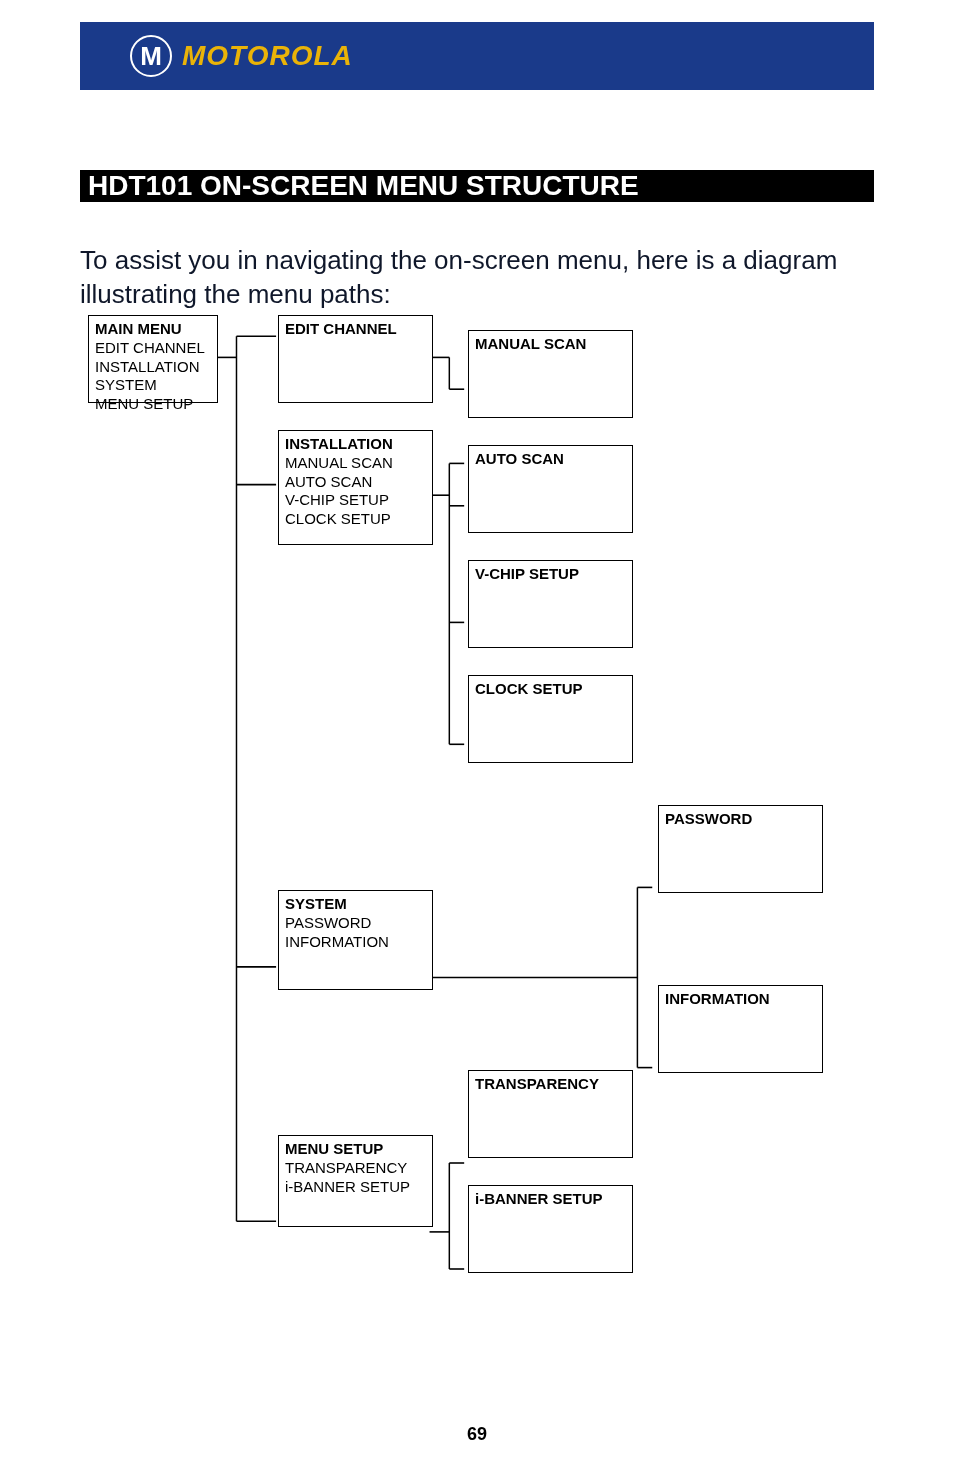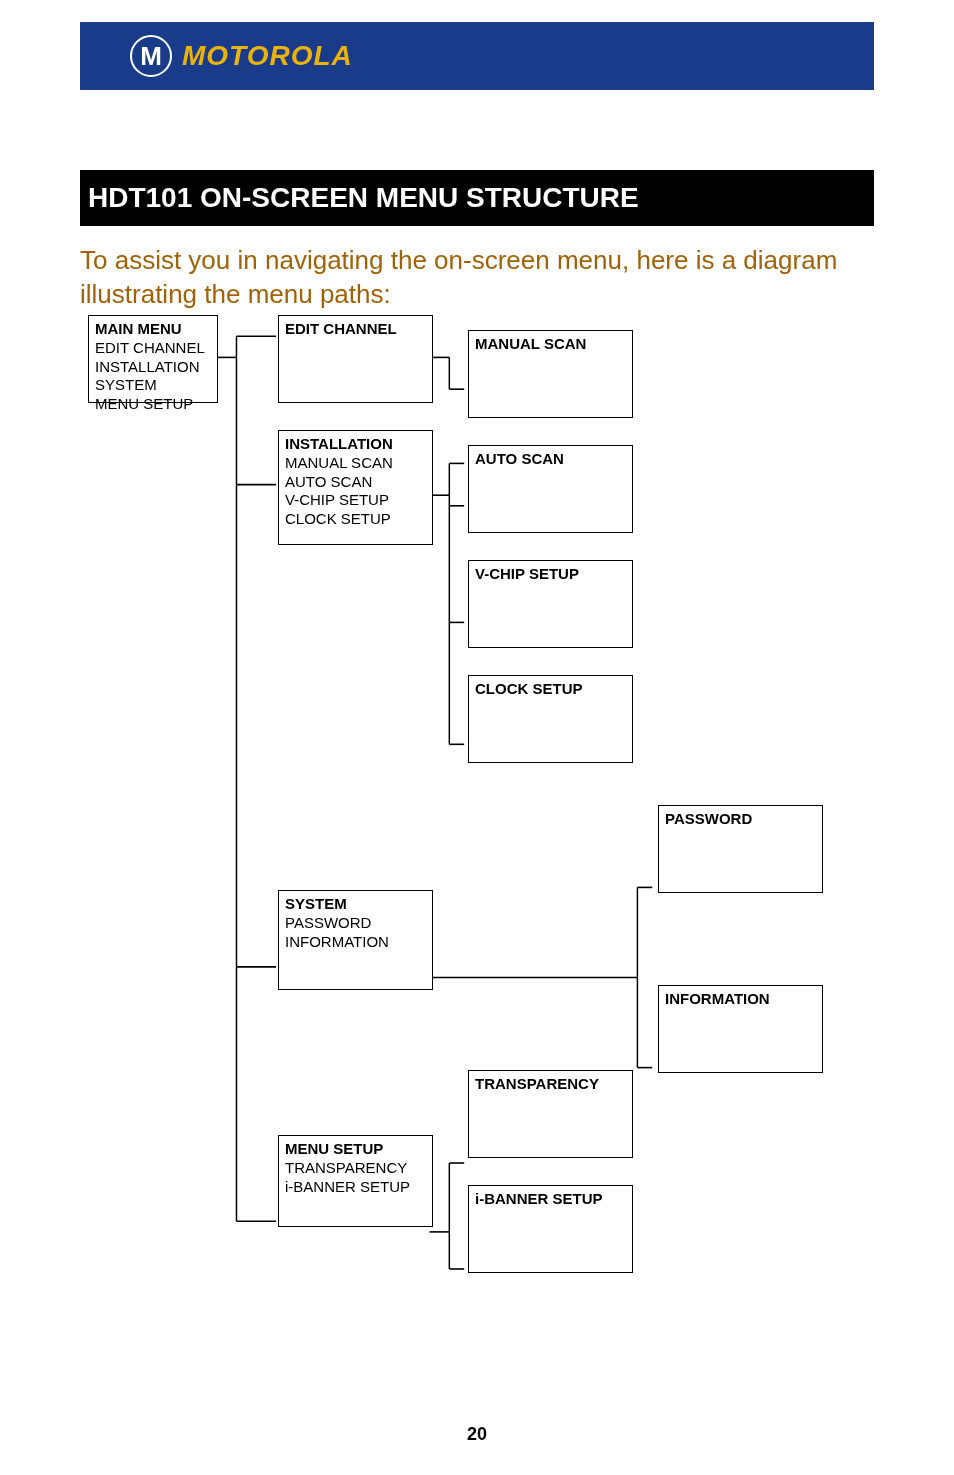--- a/index.html
+++ b/index.html
@@ -48,32 +48,32 @@
       font-size: 28px;
       letter-spacing: 1px;
     }
     .section-title-bar {
       position: absolute;
       top: 170px;
       left: 80px;
       right: 80px;
       background: #000;
       color: #fff;
-      padding: 12px 8px;
+      padding: 0 8px;
       font-size: 28px;
       font-weight: 700;
     }
     .intro-text {
       position: absolute;
       top: 244px;
       left: 80px;
       right: 80px;
       font-size: 26px;
       line-height: 1.3;
-      color: #a16207;
+      color: #0f172a;
     }
     .diagram {
       position: absolute;
       top: 315px;
       left: 80px;
       right: 80px;
       bottom: 100px;
       margin-left: 8px;
     }
     .box {
@@ -209,13 +209,13 @@
 
   <div class="box" style="left:570px;top:490px;width:165px;height:88px;">
     <div class="box-title">PASSWORD</div>
   </div>
   <div class="box" style="left:570px;top:670px;width:165px;height:88px;">
     <div class="box-title">INFORMATION</div>
   </div>
 
 </div>
 
-<div class="page-number">20</div>
+<div class="page-number">69</div>
 
 </body></html>

